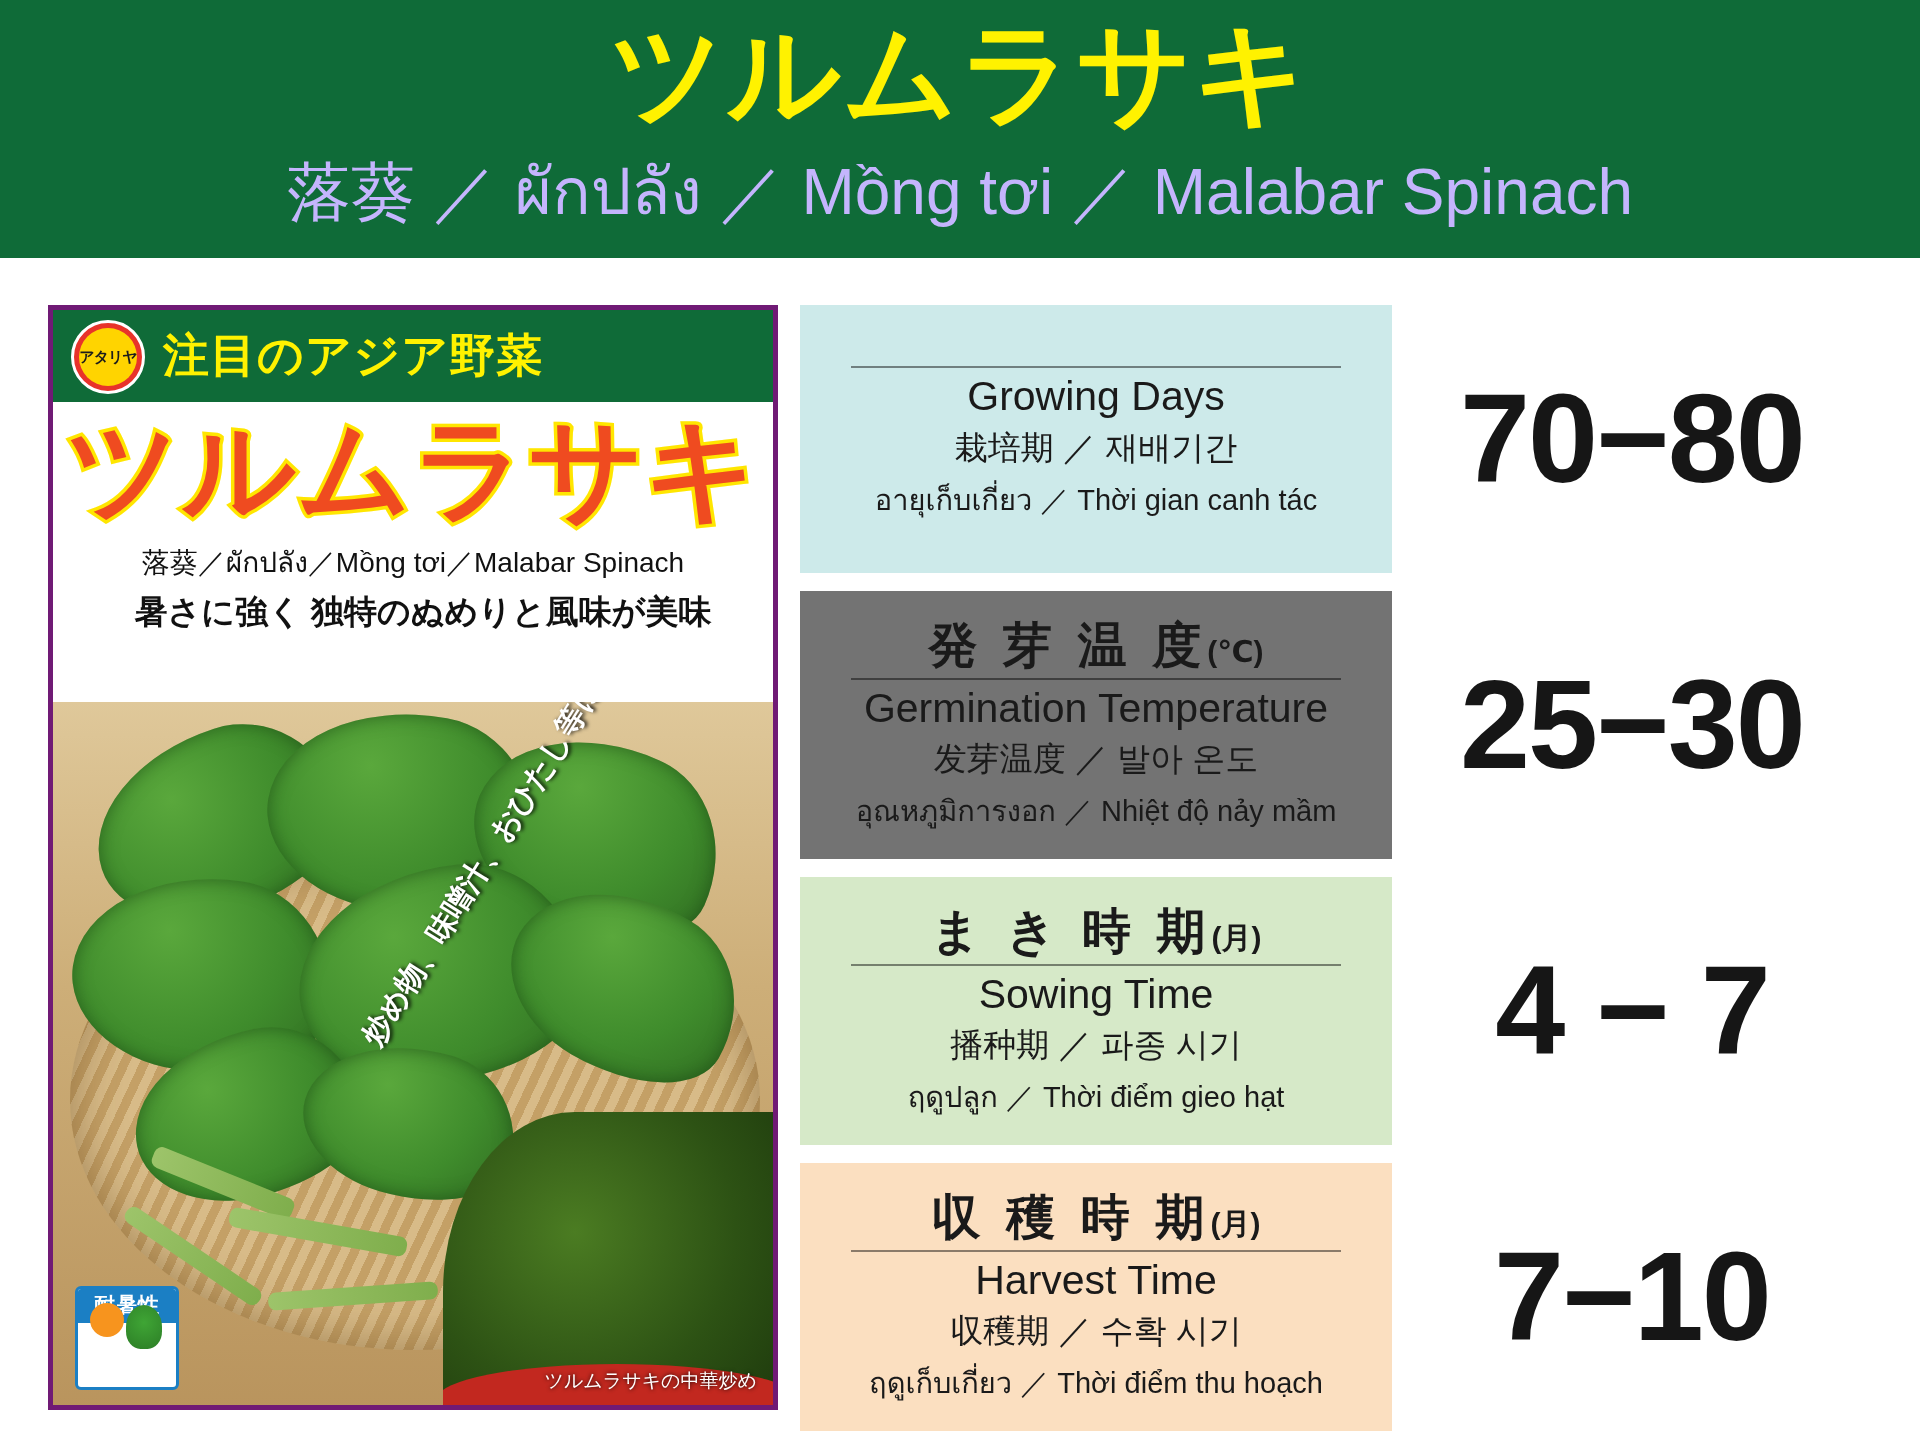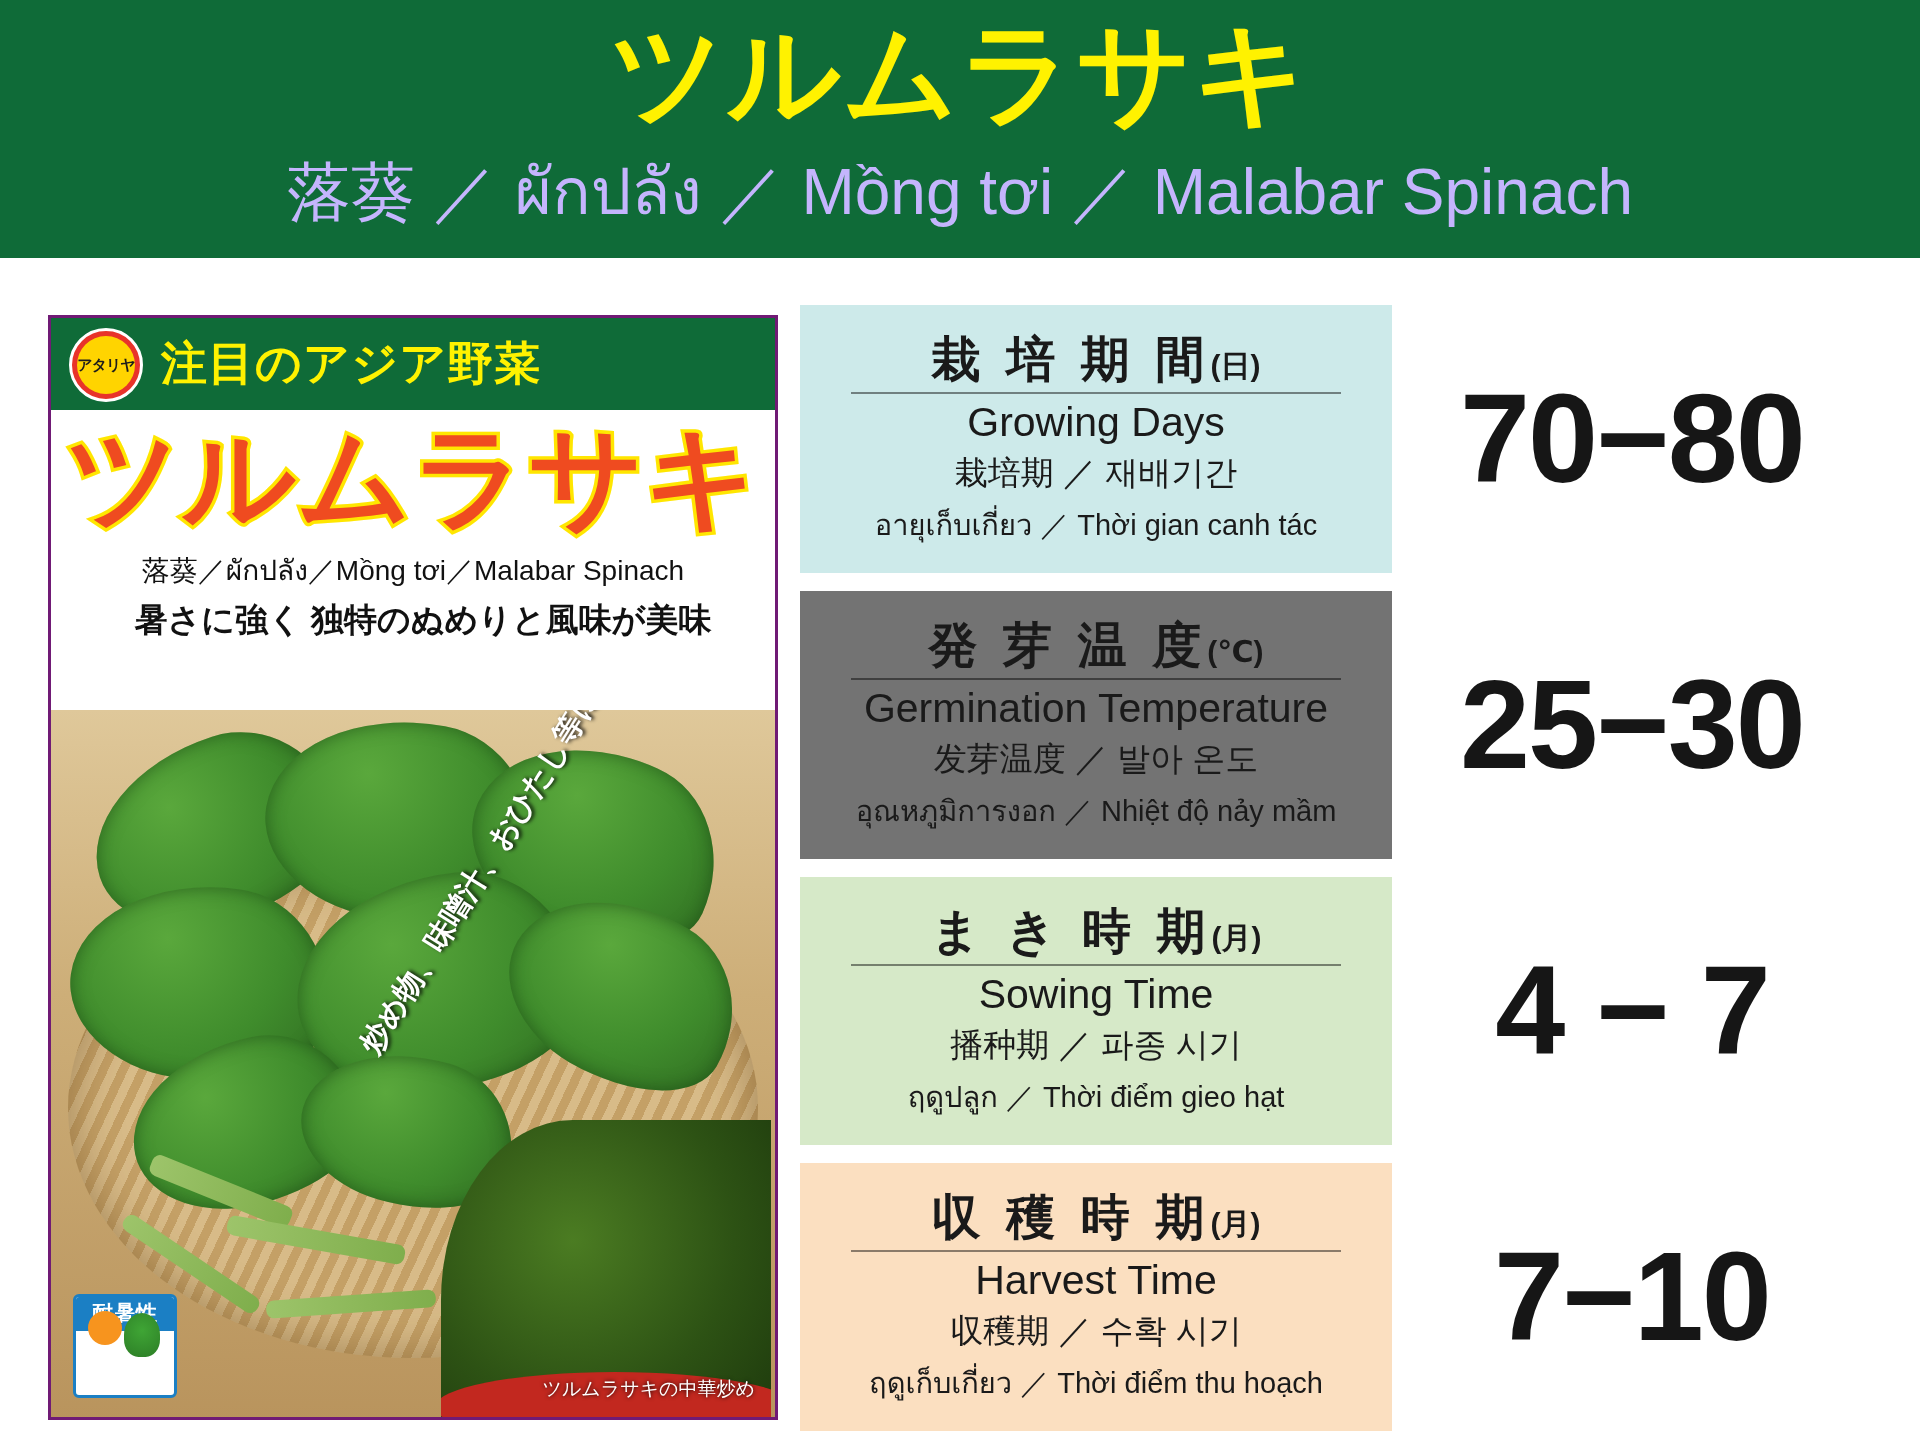--- a/index.html
+++ b/index.html
@@ -51,24 +51,23 @@
   }
 
   
   .packet {
     position: absolute;
     left: 48px;
     top: 305px;
     width: 730px;
     height: 1105px;
     background: #ffffff;
-    border: 3px solid #701a75;
+    border: 5px solid #701a75;
     box-sizing: border-box;
     overflow: hidden;
-    margin-top: 10px;
   }
   .packet-top {
     position: relative;
     height: 92px;
     background: #0f6b38;
     display: flex;
     align-items: center;
   }
   .logo-badge {
     position: absolute;
@@ -392,21 +391,20 @@
         </div>
         <div class="bar">耐暑性</div>
       </div>
     </div>
   </div>
 
   <div class="rows">
 
     <div class="row">
       <div class="card" style="background:#cdeaea;">
-        <div class="ja"><span>栽 培 期 間</span><span class="unit">(日)</span></div>
         <div class="divider"></div>
         <div class="en">Growing Days</div>
         <div class="zh-ko">栽培期 ／ 재배기간</div>
         <div class="th-vi">อายุเก็บเกี่ยว ／ Thời gian canh tác</div>
       </div>
       <div class="value">70−80</div>
     </div>
 
     <div class="row">
       <div class="card" style="background:#737373;">

